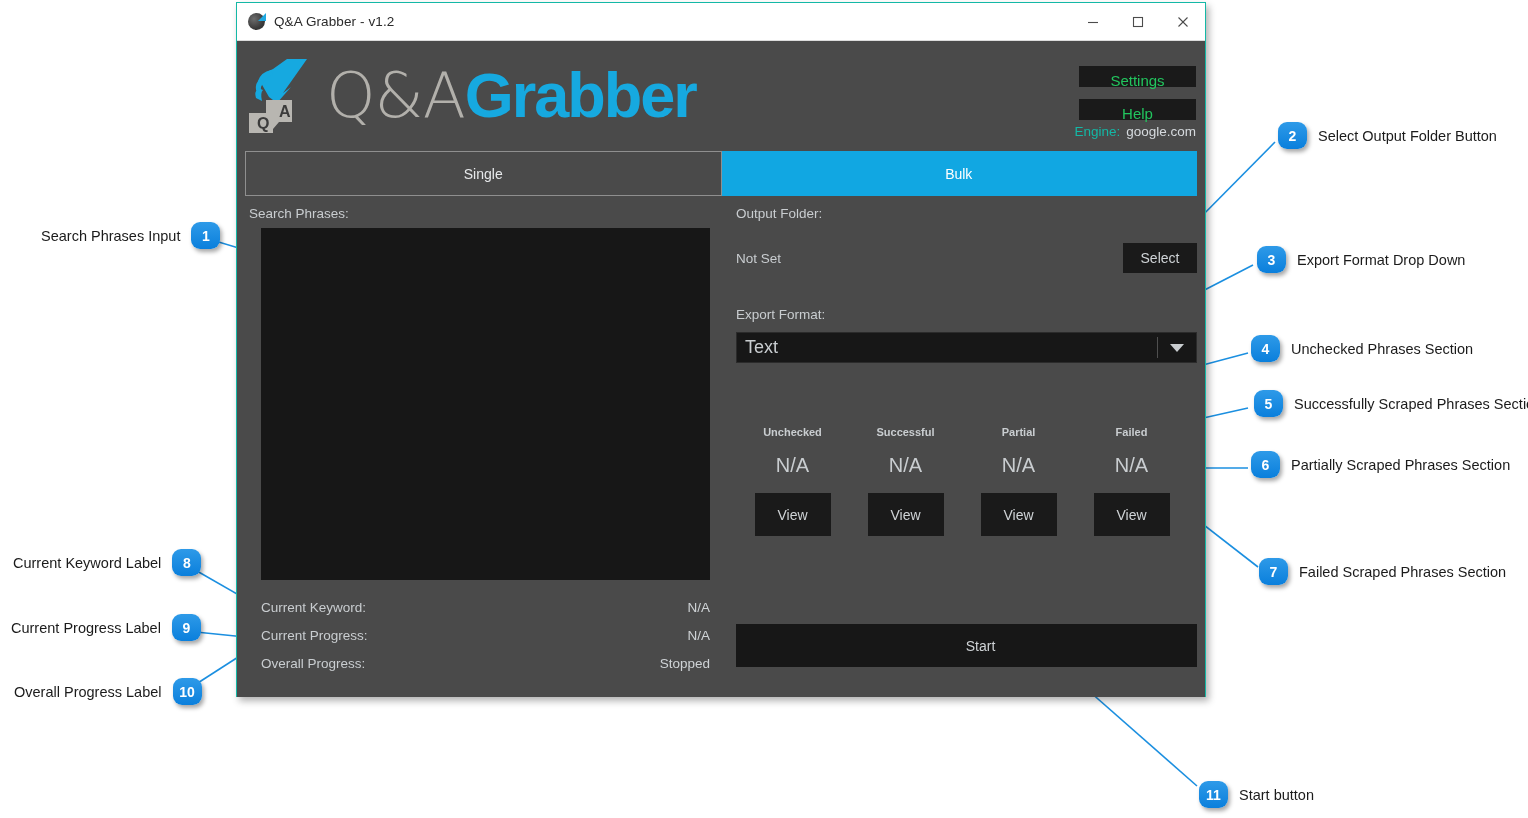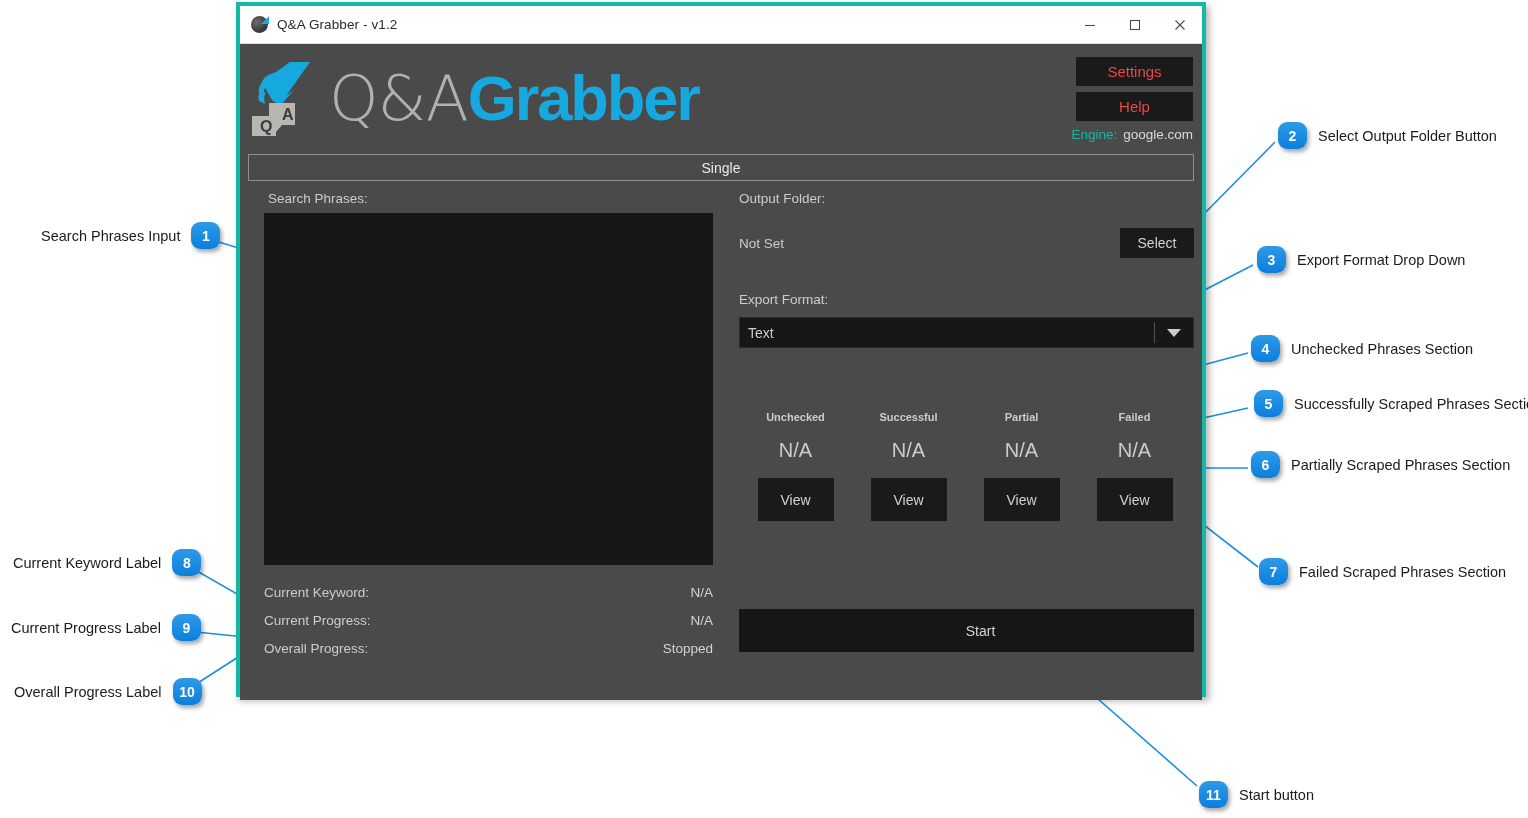--- a/index.html
+++ b/index.html
@@ -9,21 +9,21 @@
     font-family: "Liberation Sans", sans-serif;
     overflow: hidden;
   }
   #root { position: relative; width: 1528px; height: 818px; background: #fff; }
 
   
   .window {
     position: absolute; left: 236px; top: 2px;
     width: 970px; height: 695px;
     background: #4a4a4a;
-    border: 4px solid #14b8a6;
+    border: 1px solid #14b8a6;
     box-shadow: 3px 4px 7px rgba(0,0,0,0.30);
   }
   .titlebar {
     height: 38px; background: #ffffff;
     display: flex; align-items: center;
     border-bottom: 1px solid #dcdcdc;
     position: relative;
   }
   .title-icon {
     width: 17px; height: 17px; margin-left: 11px; margin-right: 9px;
@@ -50,34 +50,34 @@
   .brandrow { position: relative; height: 110px; }
 
   .logo { position: absolute; left: 10px; top: 16px; display: flex; align-items: center; }
   .logo-mark { width: 78px; height: 76px; flex: none; }
   .logo-text { font-size: 63px; line-height: 1; letter-spacing: -1px; margin-left: 1px; }
   .logo-qa { color: #b2b0ab; font-weight: 300; font-family: "DejaVu Sans", sans-serif; }
   .logo-grab { color: #16a9e0; font-weight: bold; letter-spacing: -2px; }
 
   .topbtns { position: absolute; right: 9px; top: 13px; width: 117px; }
   .topbtn {
-    display: block; width: 117px; height: 29px; background: #1a1a1a;
-    color: #ef4444; font-size: 15px; border: none;
+    display: block; width: 117px; height: 21px; background: #1a1a1a;
+    color: #22c55e; font-size: 15px; border: none;
     font-family: "Liberation Sans", sans-serif;
-    line-height: 29px; text-align: center; margin-bottom: 6px; cursor: pointer;
+    line-height: 29px; text-align: center; margin-bottom: 6px; cursor: pointer; margin-top: 12px;
   }
   .engine {
     position: absolute; right: 9px; top: 83px;
     font-size: 13.5px; color: #c9cdd0; white-space: nowrap;
   }
   .engine .eng-label { color: #14b8a6; }
   .engine .eng-val { margin-left: 6px; color: #d6dade; }
 
   
-  .tabs { display: flex; height: 27px; margin: 0 8px; }
+  .tabs { display: flex; height: 45px; margin: 0 8px; }
   .tab {
     flex: 1; display: flex; align-items: center; justify-content: center;
     font-size: 14px; color: #e7e9eb; cursor: pointer;
     background: #4a4a4a; border: 1px solid #8f8f8f;
   }
   .tab.active { background: #11a7e2; border-color: #11a7e2; color: #ffffff; }
   .tab + .tab { border-left: none; }
 
   
   .content { display: flex; margin: 0 8px; height: 492px; }
@@ -108,21 +108,21 @@
     font-size: 14px; border: none; cursor: pointer;
     font-family: "Liberation Sans", sans-serif;
   }
 
   .ef-label { font-size: 13.5px; color: #c9cdd0; margin-top: 34px; }
   .dropdown {
     margin-top: 10px; height: 31px; background: #171717;
     display: flex; align-items: center; position: relative; cursor: pointer;
     border: 1px solid #2b2b2b;
   }
-  .dropdown .dd-value { font-size: 14px; color: #c9cdd0; padding-left: 8px; }
+  .dropdown .dd-value { font-size: 18px; color: #c9cdd0; padding-left: 8px; }
   .dd-sep { position: absolute; right: 38px; top: 4px; bottom: 4px; width: 1px; background: #4f4f4f; }
   .dd-arrow {
     position: absolute; right: 0; top: 0; bottom: 0; width: 38px;
     display: flex; align-items: center; justify-content: center;
   }
   .dd-arrow i {
     width: 0; height: 0; border-left: 7px solid transparent;
     border-right: 7px solid transparent; border-top: 8px solid #c9cdd0; display: block;
   }
 
@@ -229,26 +229,27 @@
           <button class="topbtn">Help</button>
         </div>
 
         <div class="engine">
           <span class="eng-label">Engine:</span><span class="eng-val">google.com</span>
         </div>
       </div>
 
       <div class="tabs">
         <div class="tab">Single</div>
+        <div class="tab active">Bulk</div>
       </div>
 
       <div class="content">
 
         <div class="col-left">
-          <div class="fieldlabel" style="margin-left:20px">Search Phrases:</div>
+          <div class="fieldlabel" style="margin-left:4px">Search Phrases:</div>
           <div class="textarea"></div>
 
           <div class="statusrows">
             <div class="statusrow">
               <span>Current Keyword:</span>
               <span class="val">N/A</span>
             </div>
             <div class="statusrow">
               <span>Current Progress:</span>
               <span class="val">N/A</span>

